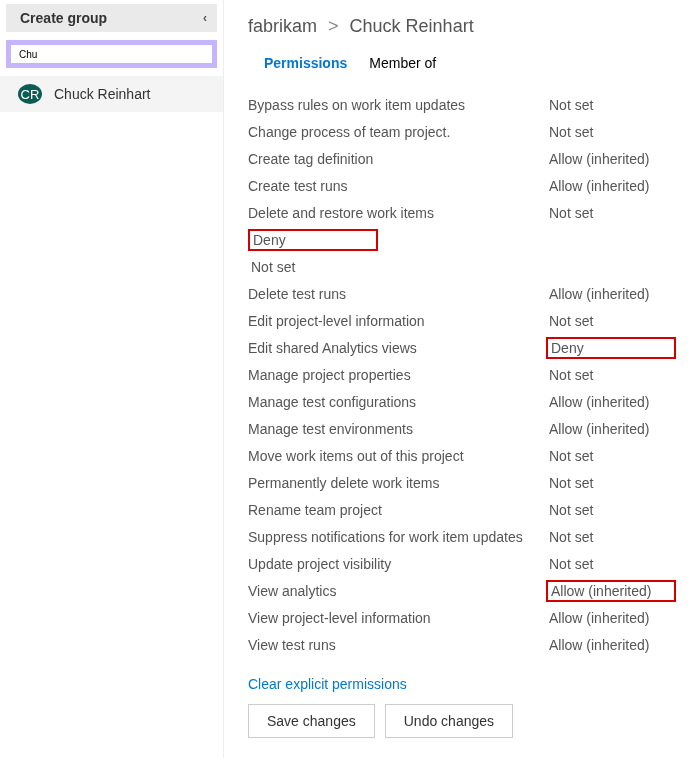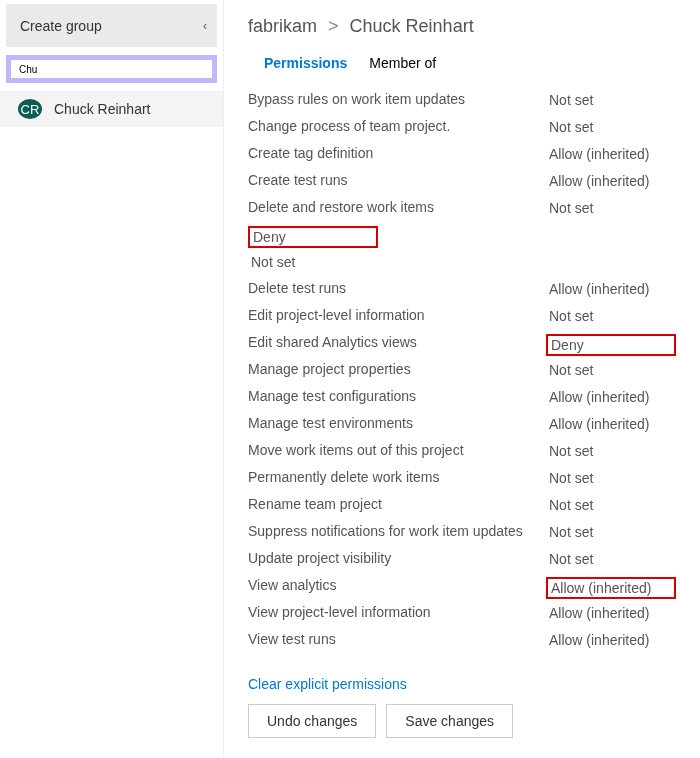--- a/index.html
+++ b/index.html
@@ -15,25 +15,25 @@
     .sidebar {
       width: 224px;
       border-right: 1px solid #eee;
       display: flex;
       flex-direction: column;
     }
     .create-group-btn {
       display: flex;
       align-items: center;
       justify-content: space-between;
-      height: 43px;
+      height: 28px;
       padding: 0 10px 0 14px;
       background: #eaeaea;
       margin: 4px 6px 8px 6px;
-      font-weight: 400;
+      font-weight: 700;
       cursor: pointer;
     }
     .chevron-left {
       font-size: 12px;
       color: #555;
     }
     .search-input {
       margin: 0 6px 8px 6px;
       height: 28px;
       border: 5px solid #c4b5fd;
@@ -86,21 +86,21 @@
     .tab.active {
       color: #0078d4;
       font-weight: 600;
     }
     .perm-table {
       display: flex;
       flex-direction: column;
     }
     .perm-row {
       display: flex;
-      align-items: flex-start;
+      align-items: center;
       height: 27px;
     }
     .perm-label {
       flex: 1;
       color: #555;
     }
     .perm-value {
       width: 130px;
       color: #555;
       cursor: pointer;
@@ -239,16 +239,16 @@
       </div>
       <div class="perm-row">
         <div class="perm-label">View test runs</div>
         <div class="perm-value">Allow (inherited)</div>
       </div>
     </div>
 
   <div class="clear-link">Clear explicit permissions</div>
 
   <div class="button-row">
+    <button class="btn">Save changes</button>
     <button class="btn">Undo changes</button>
-    <button class="btn">Save changes</button>
   </div>
 </div>
 
 </body></html>

